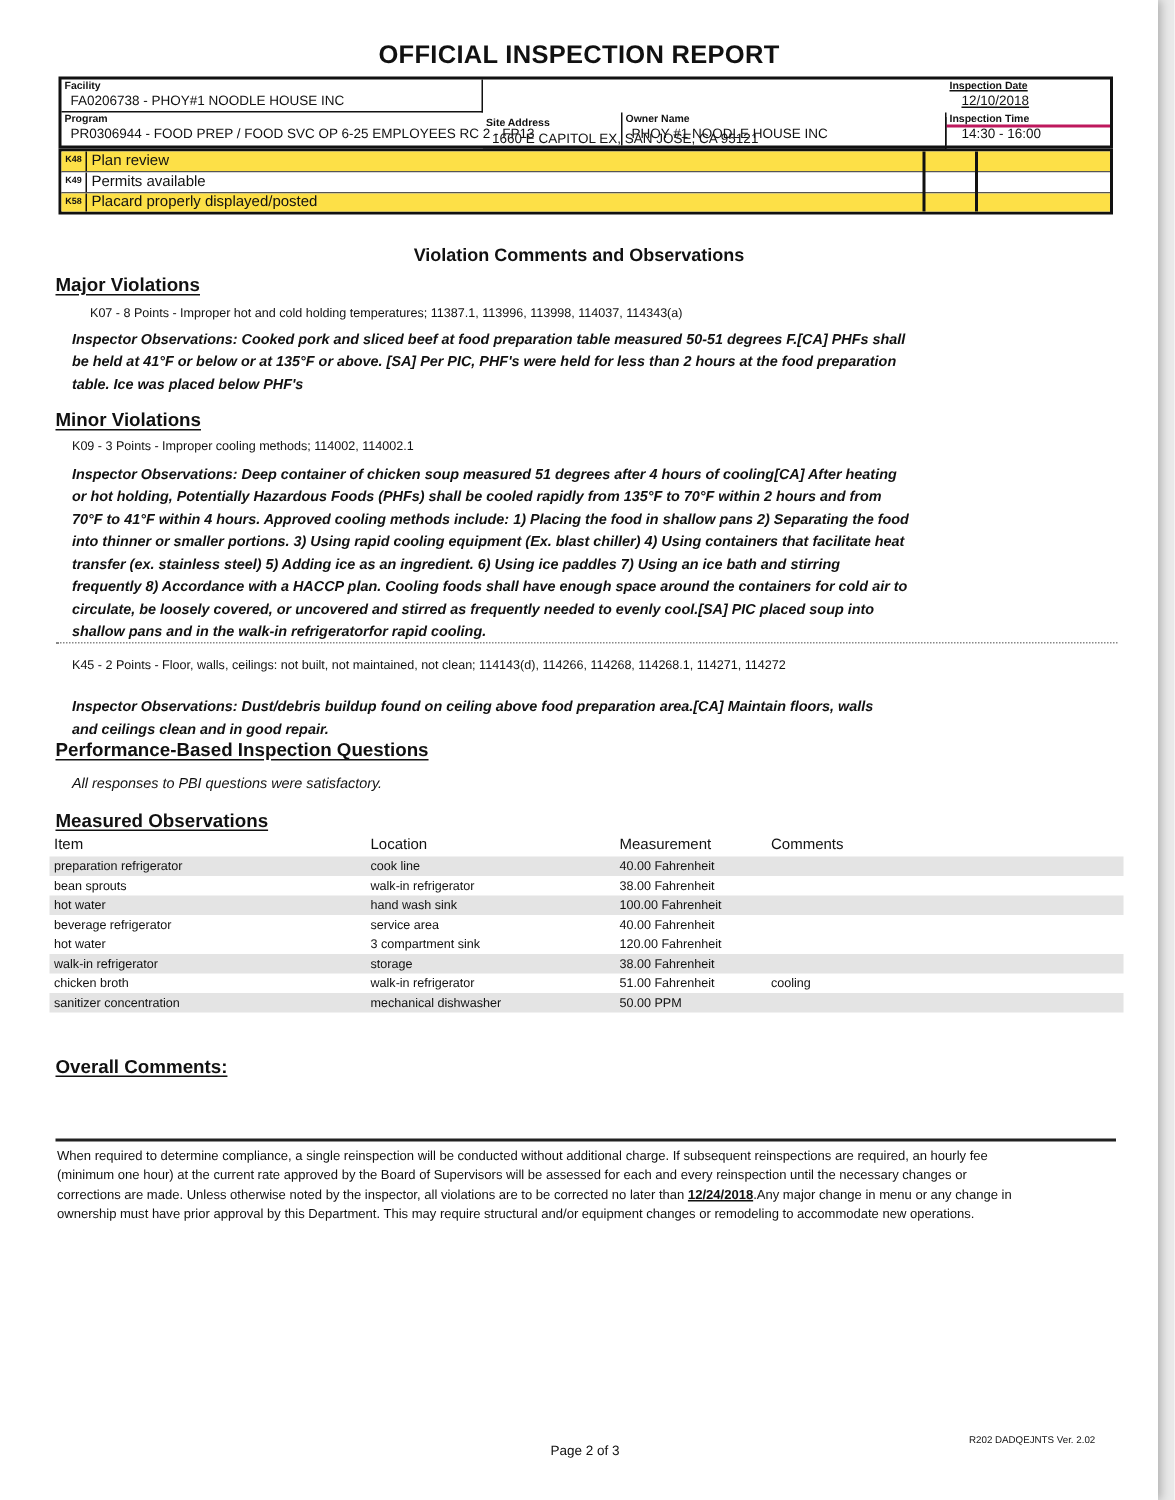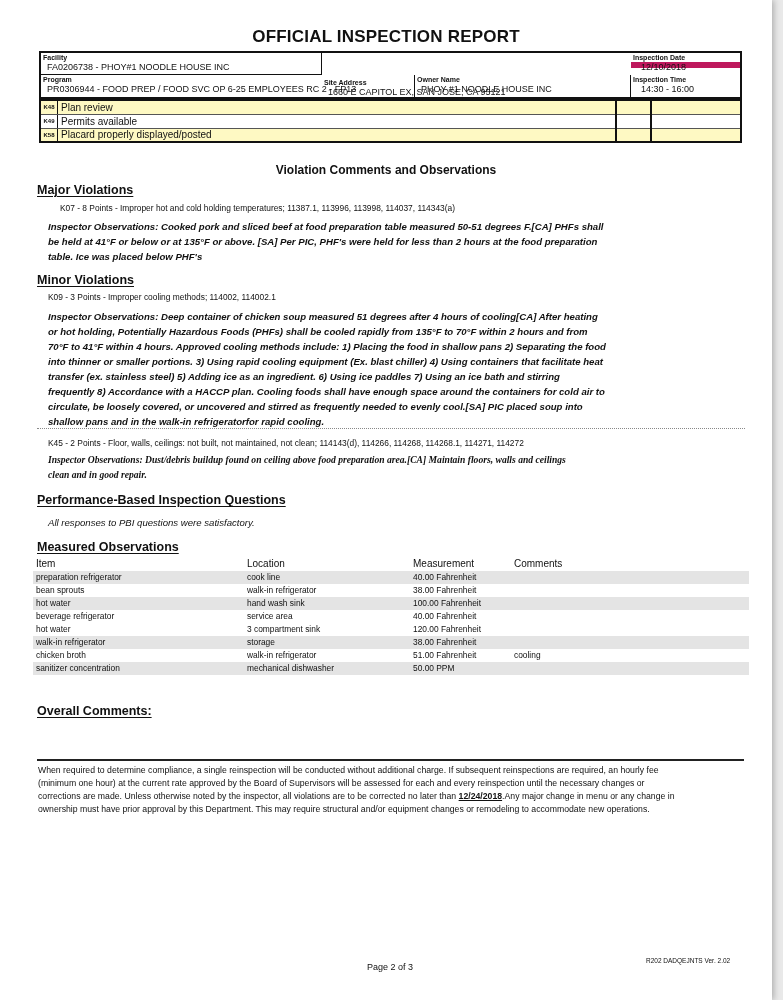--- a/index.html
+++ b/index.html
@@ -23,33 +23,33 @@
   
   .infobox {
     position: absolute; left: 39px; top: 51px; width: 703px; height: 48px;
     border: 2px solid #111; box-sizing: border-box;
   }
   .cell { position: absolute; box-sizing: border-box; }
   .cell .lbl { font-size: 7px; font-weight: bold; line-height: 8px; padding-left: 2px; padding-top: 1px; }
   .cell .val { font-size: 9px; line-height: 10px; padding-left: 6px; }
   .c-facility { left: 0; top: 0; width: 281px; height: 22px; border-right: 1px solid #111; border-bottom: 1px solid #111; }
   .c-site { left: 281px; top: 0; width: 309px; height: 22px; border-right: 1px solid #111; border-bottom: 1px solid #111; margin-top: 25px; }
-  .c-date { left: 590px; top: 0; width: 109px; height: 15px; border-bottom: 6px solid #be185d; }
+  .c-date { left: 590px; top: 0; width: 109px; height: 32px; border-bottom: 2px solid #be185d; text-decoration: underline; }
   .c-program { left: 0; top: 22px; width: 374px; height: 22px; border-right: 1px solid #111; }
   .c-owner { left: 374px; top: 22px; width: 216px; height: 22px; border-right: 1px solid #111; }
   .c-time { left: 590px; top: 22px; width: 109px; height: 22px; }
   .c-date .val, .c-time .val { padding-left: 10px; }
 
   
   .ktable {
     position: absolute; left: 39px; top: 99px; width: 703px; height: 44px;
     border: 2px solid #111; border-top-width: 2px; box-sizing: border-box;
   }
   .krow { position: absolute; left: 0; width: 699px; height: 13px; box-sizing: border-box; }
-  .krow.gray { background: #fef9c3; text-decoration: underline; }
+  .krow.gray { background: #fde047; text-decoration: underline; }
   .krow.white { background: #ffffff; }
   .krow .kcode { position: absolute; left: 0; top: 0; width: 17px; height: 13px; font-size: 6px; font-weight: bold; line-height: 13px; text-align: center; border-right: 1px solid #111; box-sizing: border-box; }
   .krow .ktext { position: absolute; left: 20px; top: 0; font-size: 10px; line-height: 13px; }
   .kdiv1 { position: absolute; top: 0; left: 574px; width: 2px; height: 40px; background: #111; }
   .kdiv2 { position: absolute; top: 0; left: 609px; width: 2px; height: 40px; background: #111; }
   .kline { position: absolute; left: 0; width: 699px; height: 1px; background: #555; }
 
   .sec-title {
     position: absolute; left: 0; width: 772px; text-align: center;
     font-weight: bold; font-size: 12px;
@@ -139,21 +139,21 @@
   <div class="code-line" style="top:203px;padding-left:12px;">K07 - 8 Points - Improper hot and cold holding temperatures; 11387.1, 113996, 113998, 114037, 114343(a)</div>
   <div class="obs" style="top:219px;">Inspector Observations: Cooked pork and sliced beef at food preparation table measured 50-51 degrees F.[CA] PHFs shall be held at 41°F or below or at 135°F or above. [SA] Per PIC, PHF's were held for less than 2 hours at the food preparation table. Ice was placed below PHF's</div>
 
   <div class="h2" style="top:273px;text-align:center;">Minor Violations</div>
   <div class="code-line" style="top:292px;">K09 - 3 Points - Improper cooling methods; 114002, 114002.1</div>
   <div class="obs" style="top:309px; width:560px;">Inspector Observations: Deep container of chicken soup measured 51 degrees after 4 hours of cooling[CA] After heating or hot holding, Potentially Hazardous Foods (PHFs) shall be cooled rapidly from 135°F to 70°F within 2 hours and from 70°F to 41°F within 4 hours. Approved cooling methods include: 1) Placing the food in shallow pans 2) Separating the food into thinner or smaller portions. 3) Using rapid cooling equipment (Ex. blast chiller) 4) Using containers that facilitate heat transfer (ex. stainless steel) 5) Adding ice as an ingredient. 6) Using ice paddles 7) Using an ice bath and stirring frequently 8) Accordance with a HACCP plan. Cooling foods shall have enough space around the containers for cold air to circulate, be loosely covered, or uncovered and stirred as frequently needed to evenly cool.[SA] PIC placed soup into shallow pans and in the walk-in refrigeratorfor rapid cooling.</div>
 
   <div class="dotted"></div>
 
   <div class="code-line" style="top:438px;">K45 - 2 Points - Floor, walls, ceilings: not built, not maintained, not clean; 114143(d), 114266, 114268, 114268.1, 114271, 114272</div>
-  <div class="obs" style="top:452px; width:540px;font-family:Liberation Serif, serif;">Inspector Observations: Dust/debris buildup found on ceiling above food preparation area.[CA] Maintain floors, walls and ceilings clean and in good repair.</div>
+  <div class="obs" style="top:464px; width:540px;">Inspector Observations: Dust/debris buildup found on ceiling above food preparation area.[CA] Maintain floors, walls and ceilings clean and in good repair.</div>
 
   <div class="h2" style="top:493px;">Performance-Based Inspection Questions</div>
   <div class="plain" style="top:517px;">All responses to PBI questions were satisfactory.</div>
 
   <div class="h2" style="top:540px;">Measured Observations</div>
 
   <div class="mtable">
     <div class="mrow head">
       <span class="mc1">Item</span>
       <span class="mc2">Location</span>

